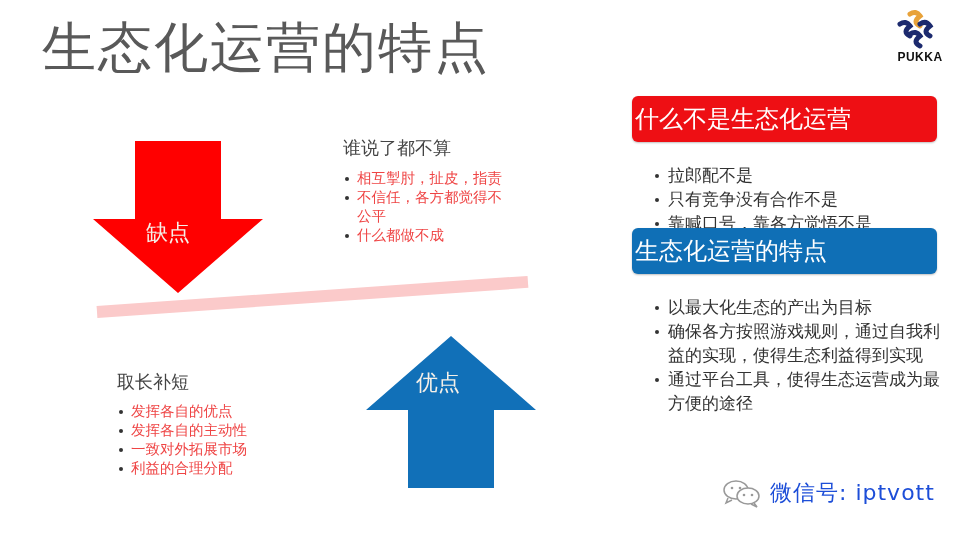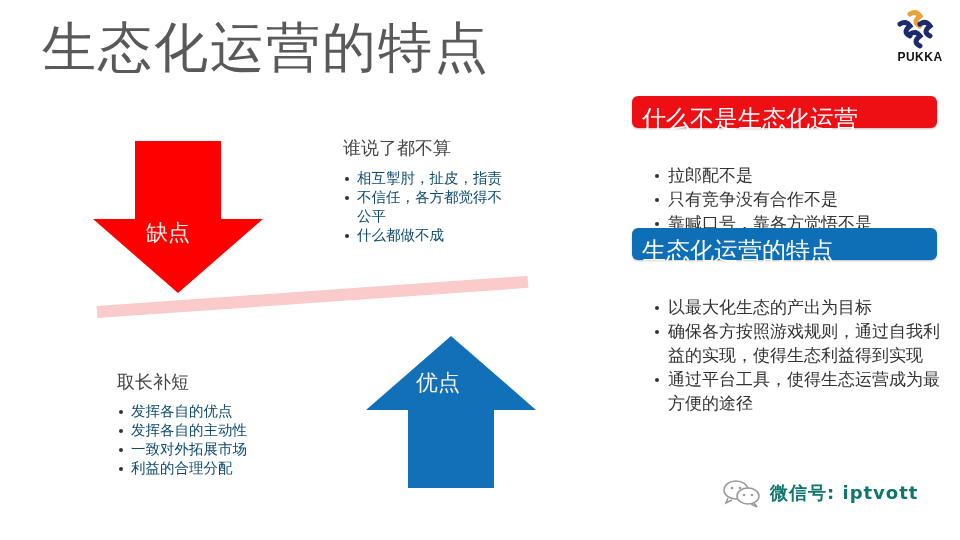--- a/index.html
+++ b/index.html
@@ -25,43 +25,43 @@
     .arrow-label {
       position: absolute; font-size: 22px; color: #f5f0e8; white-space: nowrap;
       font-family: "DejaVu Serif", "Liberation Serif", serif;
     }
     .divider {
       left: 97px; top: 306px; width: 432px; height: 12px; background: #fbcaca;
       transform-origin: left center; transform: rotate(-4deg);
     }
     .section-head { font-size: 18px; color: #444; white-space: nowrap; }
     ul.bullets { list-style: none; margin: 0; padding: 0; }
-    ul.bullets li { position: relative; padding-left: 14px; font-size: 14.5px; line-height: 19px; color: #0c4a6e; }
+    ul.bullets li { position: relative; padding-left: 14px; font-size: 14.5px; line-height: 19px; color: #ef4444; }
     ul.bullets li::before {
       content: ""; position: absolute; left: 2px; top: 8px; width: 4px; height: 4px;
       background: #333; border-radius: 50%;
     }
     .right-head {
-      left: 632px; width: 305px; height: 32px; border-radius: 6px;
-      color: #ffffff; font-size: 24px; line-height: 46px; padding-left: 10px; box-sizing: border-box;
+      left: 632px; width: 305px; height: 46px; border-radius: 6px;
+      color: #ffffff; font-size: 24px; line-height: 46px; padding-left: 3px; box-sizing: border-box;
       font-family: Liberation Sans, sans-serif; white-space: nowrap;
     }
     .right-head.red { background: #ee0f14; top: 96px; box-shadow: 0 1px 2px rgba(0,0,0,0.25); }
     .right-head.blue { background: #0f6fb6; top: 228px; box-shadow: 0 1px 2px rgba(0,0,0,0.25); }
     ul.rbullets { list-style: none; margin: 16px; padding: 0; }
     ul.rbullets li {
       position: relative; padding-left: 16px; font-size: 17px; line-height: 24px; color: #333;
       font-family: "DejaVu Serif", "Liberation Serif", serif;
     }
     ul.rbullets li::before {
       content: ""; position: absolute; left: 3px; top: 11px; width: 4px; height: 4px;
       background: #333; border-radius: 50%;
     }
     .watermark { left: 722px; top: 478px; display: flex; align-items: center; gap: 8px; color: #8a8a8a; }
-    .watermark-text { font-size: 18px; color: #0f766e; letter-spacing: 1px; white-space: nowrap; font-weight: bold; }
+    .watermark-text { font-size: 22px; color: #1d4ed8; letter-spacing: 1px; white-space: nowrap; }
   </style>
 </head>
 <body>
 
 <div class="abs title">生态化运营的特点</div>
 
 <svg class="abs logo" viewBox="0 0 60 60">
   <g fill="none" stroke-width="5" stroke-linecap="round">
     <path d="M20 8 q6 -4 10 2 q-8 6 0 10" stroke="#e8a23a"></path>
     <path d="M10 18 q6 -4 10 2 q-8 6 0 10" stroke="#1c2a6e"></path>

